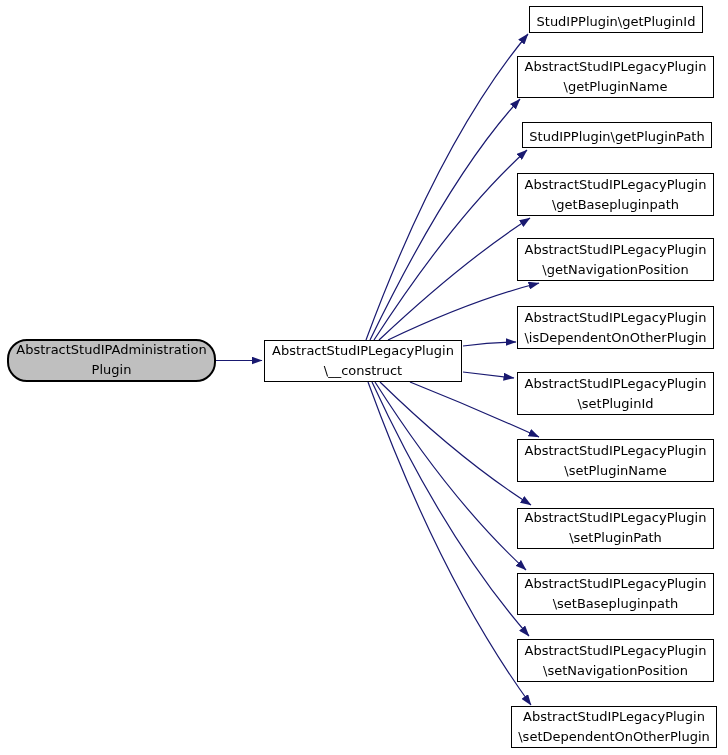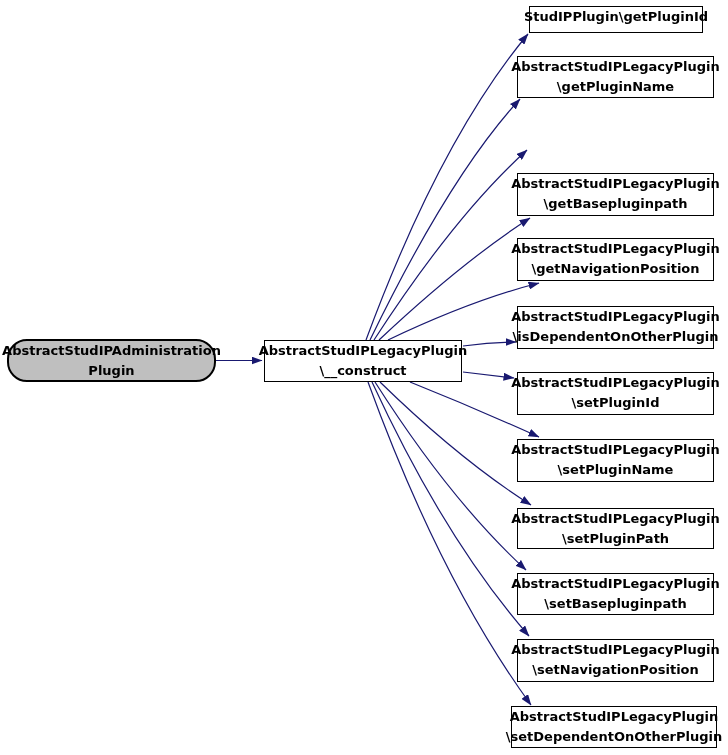--- a/index.html
+++ b/index.html
@@ -19,24 +19,23 @@
     overflow:hidden;
   }
   .edges{position:absolute;left:0;top:0;}
   .edge{fill:none;stroke:var(--edge-color);stroke-width:1.2;}
   .arrowhead{fill:var(--edge-color);}
   .node{
     position:absolute;
     box-sizing:border-box;
     border:1px solid var(--node-border);
     background:var(--node-fill);
-    display:flex;align-items:flex-start;justify-content:center;
+    display:flex;align-items:flex-end;justify-content:center;
     text-align:center;
     cursor:pointer;
-    font-weight:bold;
   }
   .node.highlight{
     background:var(--highlight-fill);
     border-width:2px;
   }
   .lbl{
     white-space:pre-line;
     font-size:13px;
     line-height:20px;
     color:var(--text-color);
@@ -80,20 +79,23 @@
 
   <div class="node" style="left:529px;top:6px;width:174px;height:27px;">
     <span class="lbl">StudIPPlugin\getPluginId</span>
   </div>
 
   <div class="node" style="left:517px;top:56px;width:197px;height:42px;">
     <span class="lbl">AbstractStudIPLegacyPlugin
 \getPluginName</span>
   </div>
 
+  <div class="node" style="left:522px;top:122px;width:190px;height:26px;">
+    <span class="lbl">StudIPPlugin\getPluginPath</span>
+  </div>
 
   <div class="node" style="left:517px;top:173px;width:197px;height:43px;">
     <span class="lbl">AbstractStudIPLegacyPlugin
 \getBasepluginpath</span>
   </div>
 
   <div class="node" style="left:517px;top:238px;width:197px;height:43px;">
     <span class="lbl">AbstractStudIPLegacyPlugin
 \getNavigationPosition</span>
   </div>

